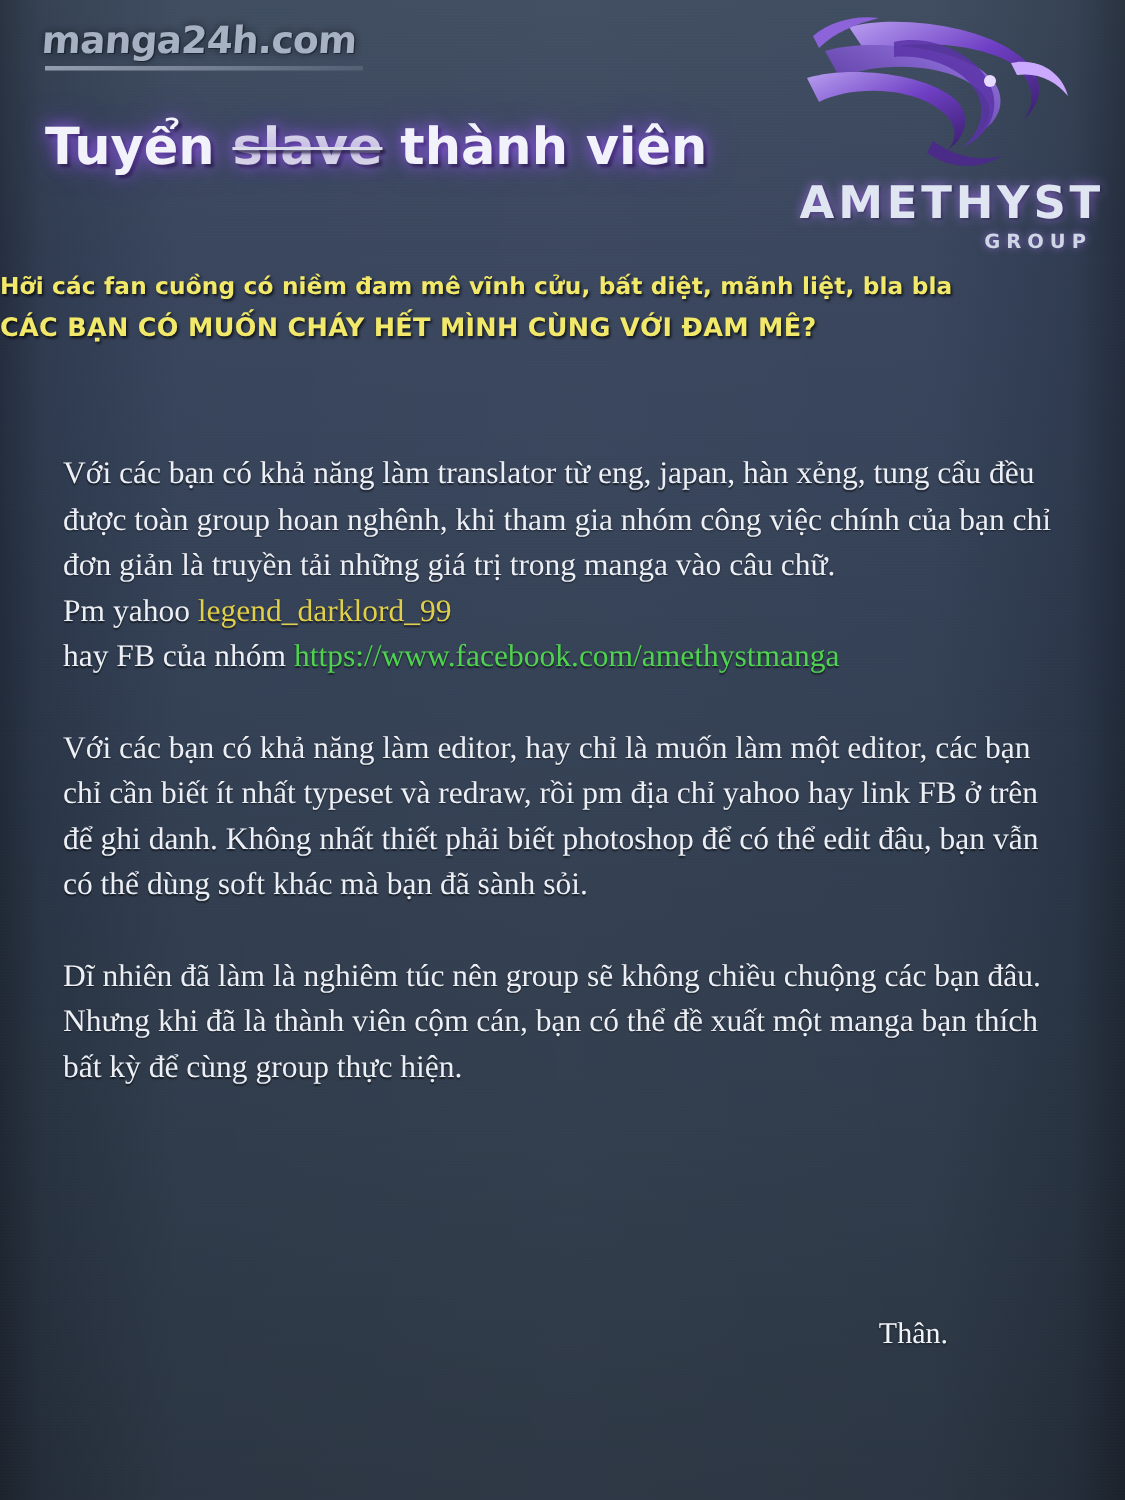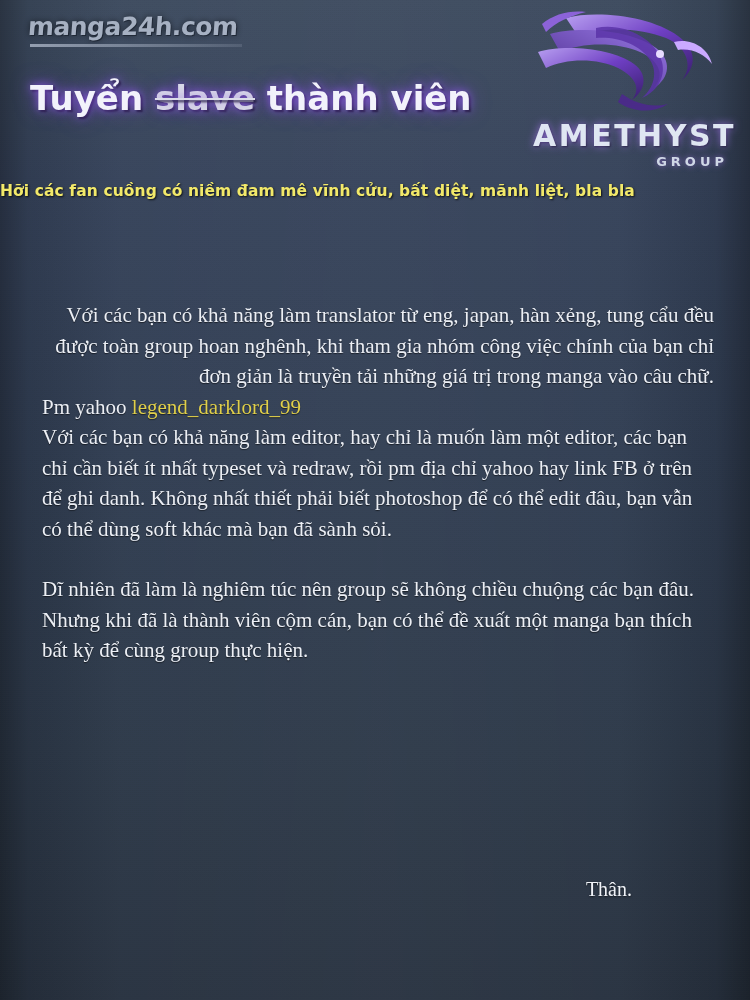--- a/index.html
+++ b/index.html
@@ -152,21 +152,21 @@
     left: 42px;
     top: 300px;
     width: 672px;
     color: #eceff5;
     font-family: "Liberation Serif", serif;
     font-size: 21px;
     line-height: 30.5px;
     text-shadow: 0 1px 1px rgba(0,0,0,0.55);
   }
   .para { margin: 0 0 30px 0; }
-  .para.tight { margin-bottom: 0; text-align: right; }
+  .para.tight { margin-bottom: 0; }
   .contact-line { margin: 0; }
   .yahoo-id {
     color: #e0cf4a;
   }
   .fb-link {
     color: #4fd34f;
   }
   .sign {
     position: absolute;
     right: 118px;
@@ -214,27 +214,31 @@
 </div>
 
 <div class="headline">
   <span>Tuyển</span>
   <span class="strike">slave</span>
   <span>thành viên</span>
 </div>
 
 <div class="intro">
   <div class="l1">Hỡi các fan cuồng có niềm đam mê vĩnh cửu, bất diệt, mãnh liệt, bla bla</div>
+  <div class="l3">CÁC BẠN CÓ MUỐN CHÁY HẾT MÌNH CÙNG VỚI ĐAM MÊ?</div>
 </div>
 
 <div class="body-copy">
 
   <p class="para tight">Với các bạn có khả năng làm translator từ eng, japan, hàn xẻng, tung cẩu đều được toàn group hoan nghênh, khi tham gia nhóm công việc chính của bạn chỉ đơn giản là truyền tải những giá trị trong manga vào câu chữ.</p>
   <p class="contact-line">
     <span>Pm yahoo </span><span class="yahoo-id">legend_darklord_99</span>
   </p>
+  <p class="contact-line" style="margin-bottom:30px">
+    <span>hay FB của nhóm </span><span class="fb-link">https://www.facebook.com/amethystmanga</span>
+  </p>
 
   <p class="para">Với các bạn có khả năng làm editor, hay chỉ là muốn làm một editor, các bạn chỉ cần biết ít nhất typeset và redraw, rồi pm địa chỉ yahoo hay link FB ở trên để ghi danh. Không nhất thiết phải biết photoshop để có thể edit đâu, bạn vẫn có thể dùng soft khác mà bạn đã sành sỏi.</p>
 
   <p class="para">Dĩ nhiên đã làm là nghiêm túc nên group sẽ không chiều chuộng các bạn đâu. Nhưng khi đã là thành viên cộm cán, bạn có thể đề xuất một manga bạn thích bất kỳ để cùng group thực hiện.</p>
 </div>
 
 <div class="sign">Thân.</div>
 
 </body></html>

